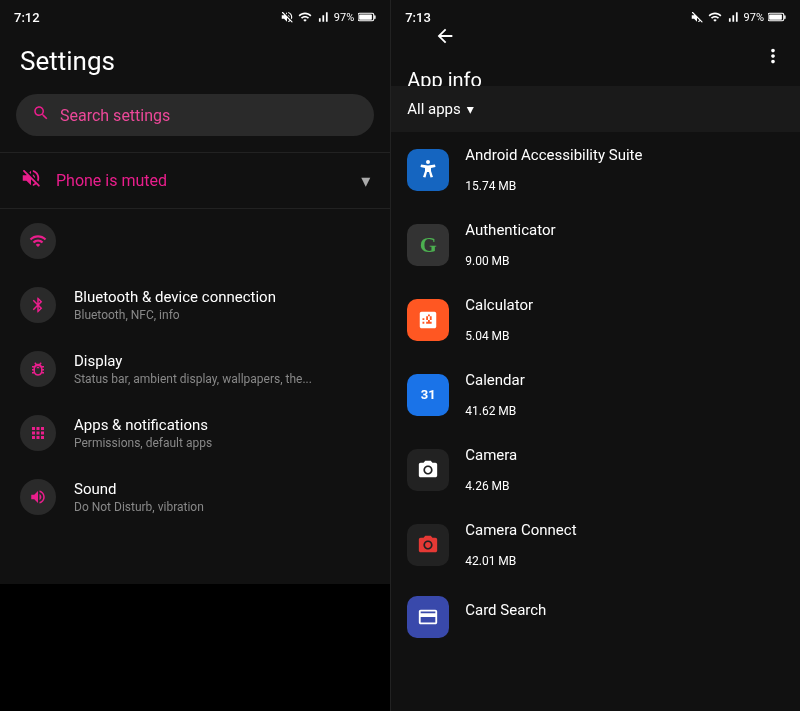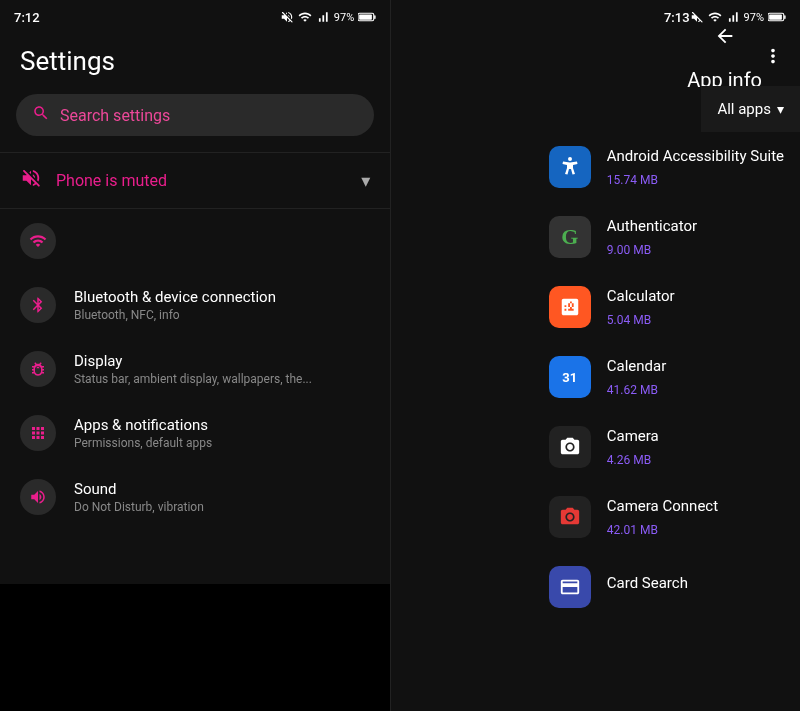--- a/index.html
+++ b/index.html
@@ -24,21 +24,20 @@
 
     
     .right-panel {
       width: 420px;
       height: 711px;
       background: #111;
       display: flex;
       flex-direction: column;
       overflow: hidden;
       border-left: 1px solid #222;
-      align-items: flex-end;
     }
 
     
     .status-bar {
       display: flex;
       justify-content: space-between;
       align-items: center;
       padding: 8px 14px 4px 14px;
       height: 30px;
     }
@@ -222,23 +221,23 @@
     }
     .app-text {
       display: flex;
       flex-direction: column;
     }
     .app-name {
       color: #fff;
       font-size: 15px;
     }
     .app-size {
-      color: #8b5cf6;
+      color: #ffffff;
       font-size: 12px;
-      margin-top: 8px;
+      margin-top: 15px;
     }
 
     
     .icon-accessibility { background: #1565c0; color: #fff; }
     .icon-authenticator { background: #333; color: #4caf50; }
     .icon-calculator { background: #ff5722; color: #fff; }
     .icon-calendar { background: #1a73e8; color: #fff; }
     .icon-camera { background: #222; color: #fff; }
     .icon-camera-connect { background: #222; color: #e53935; }
     .icon-card-package { background: #3949ab; color: #fff; }

